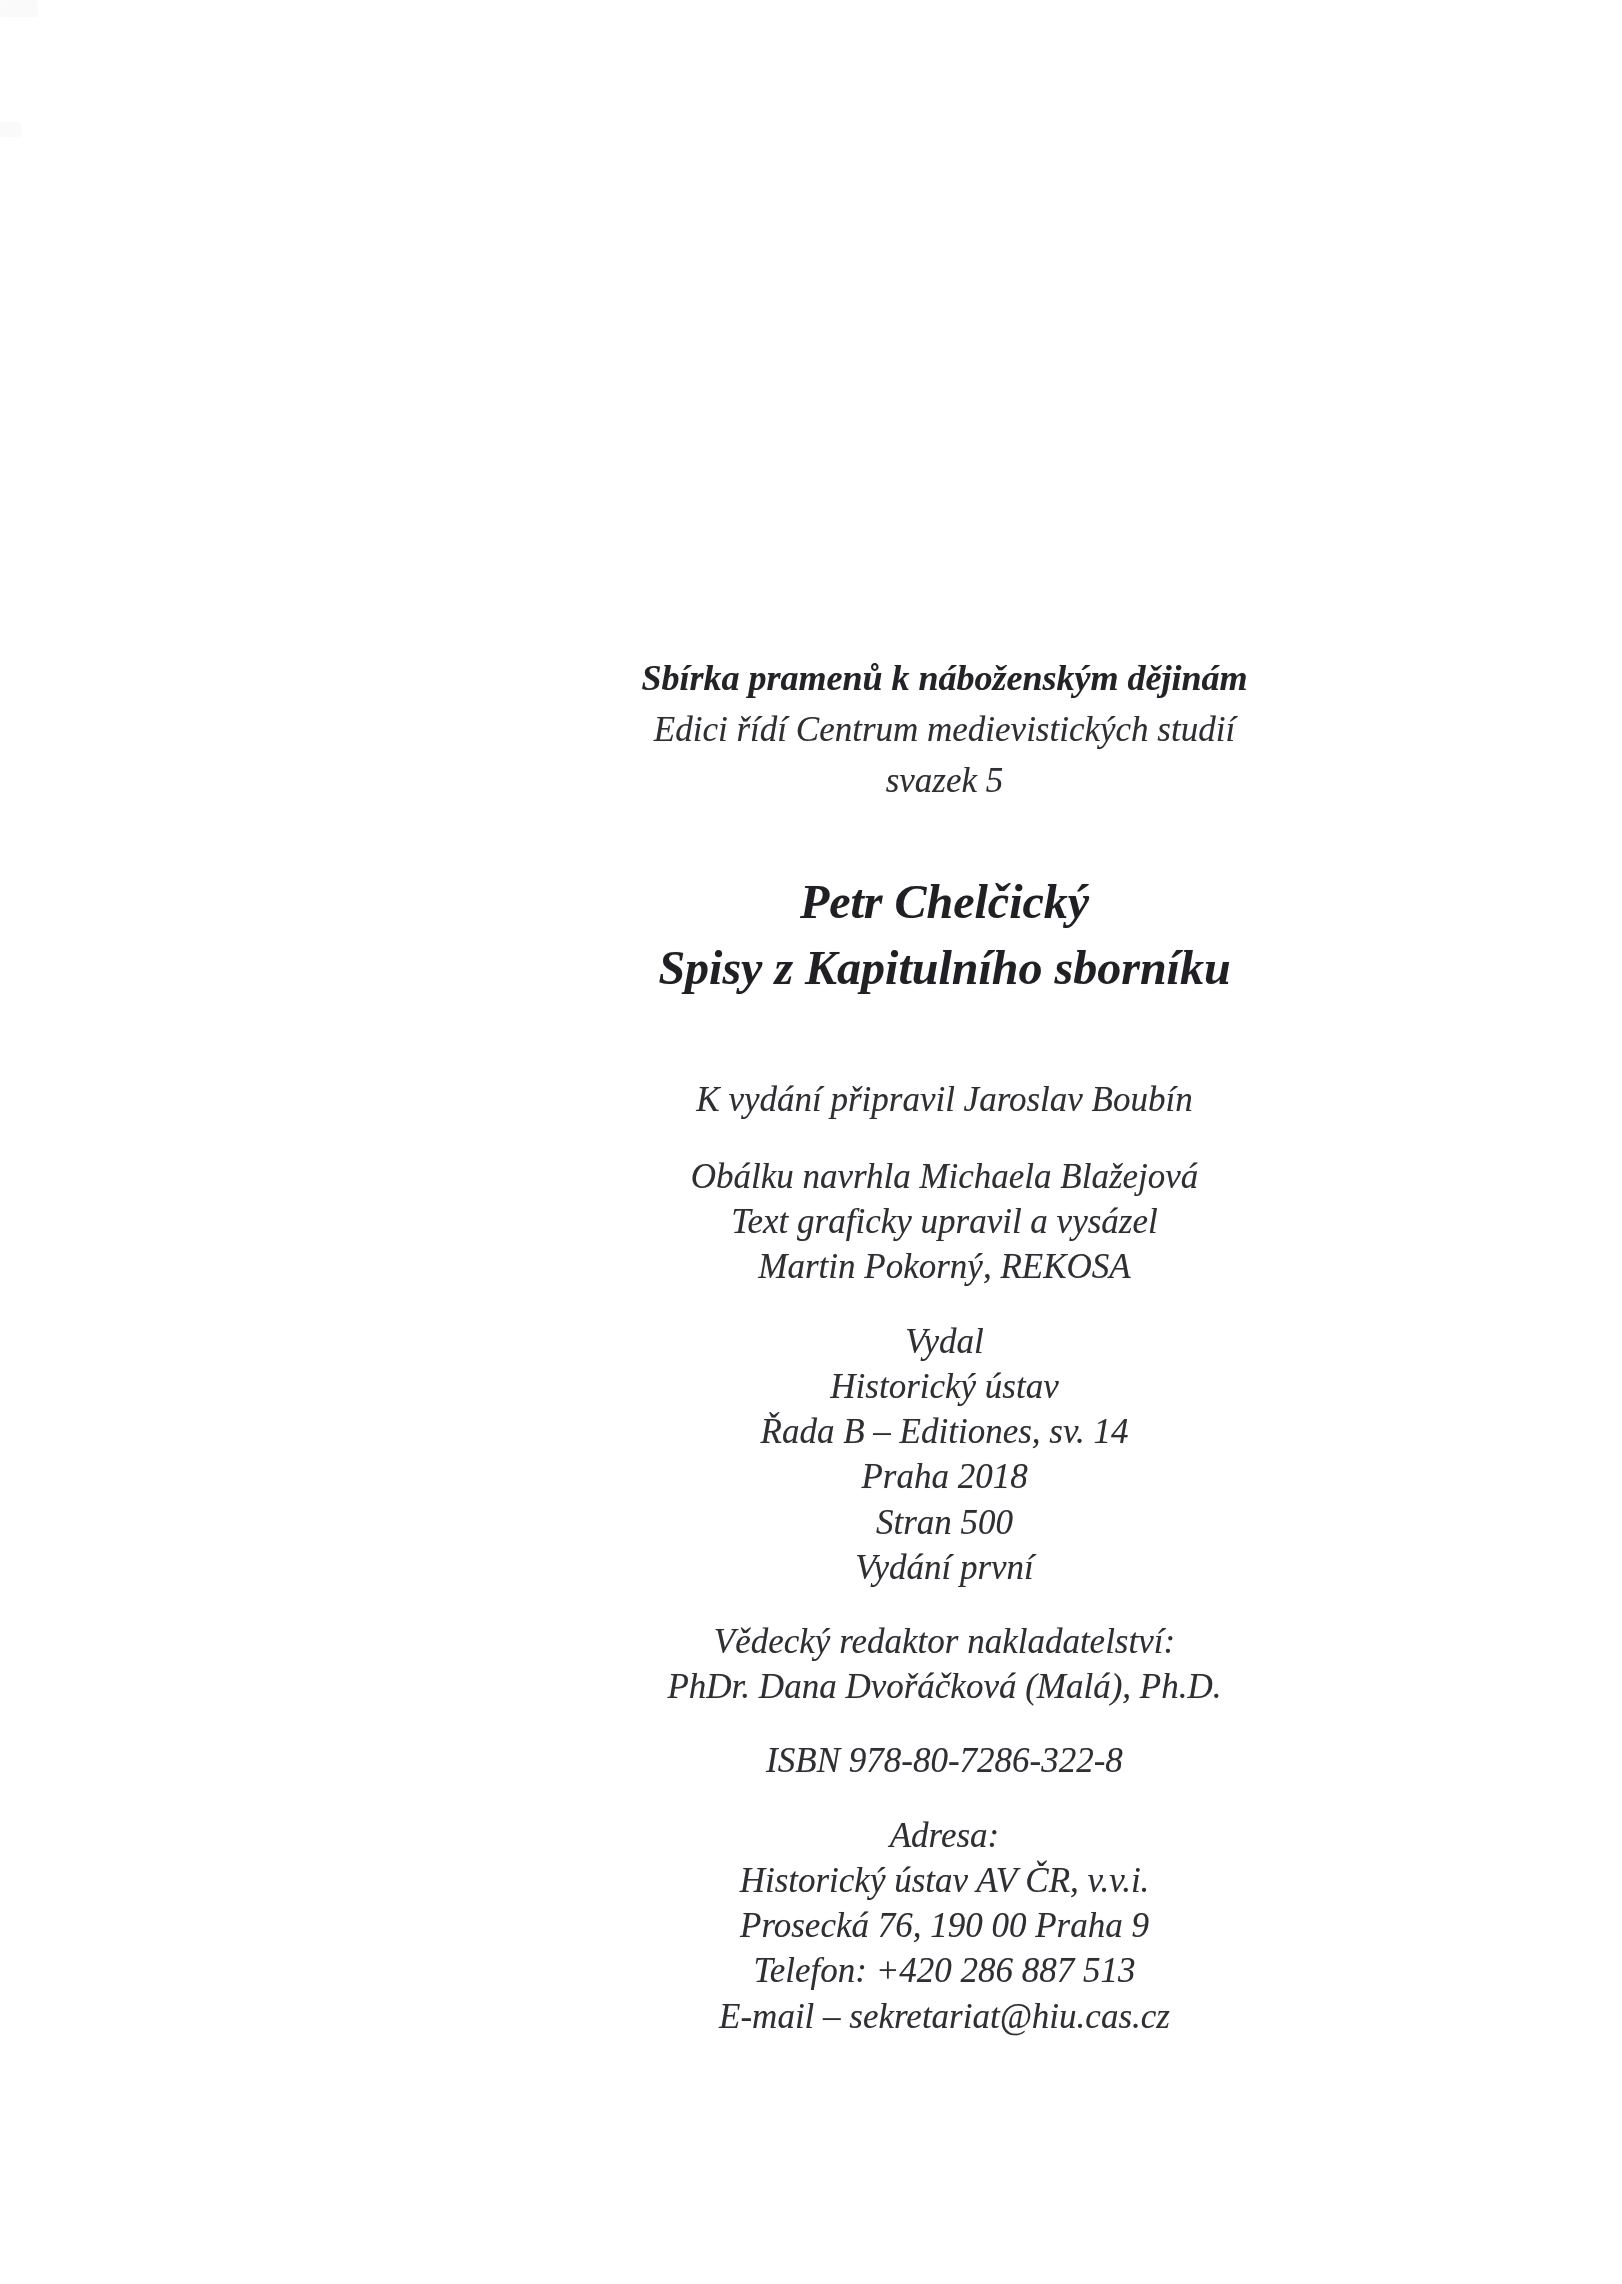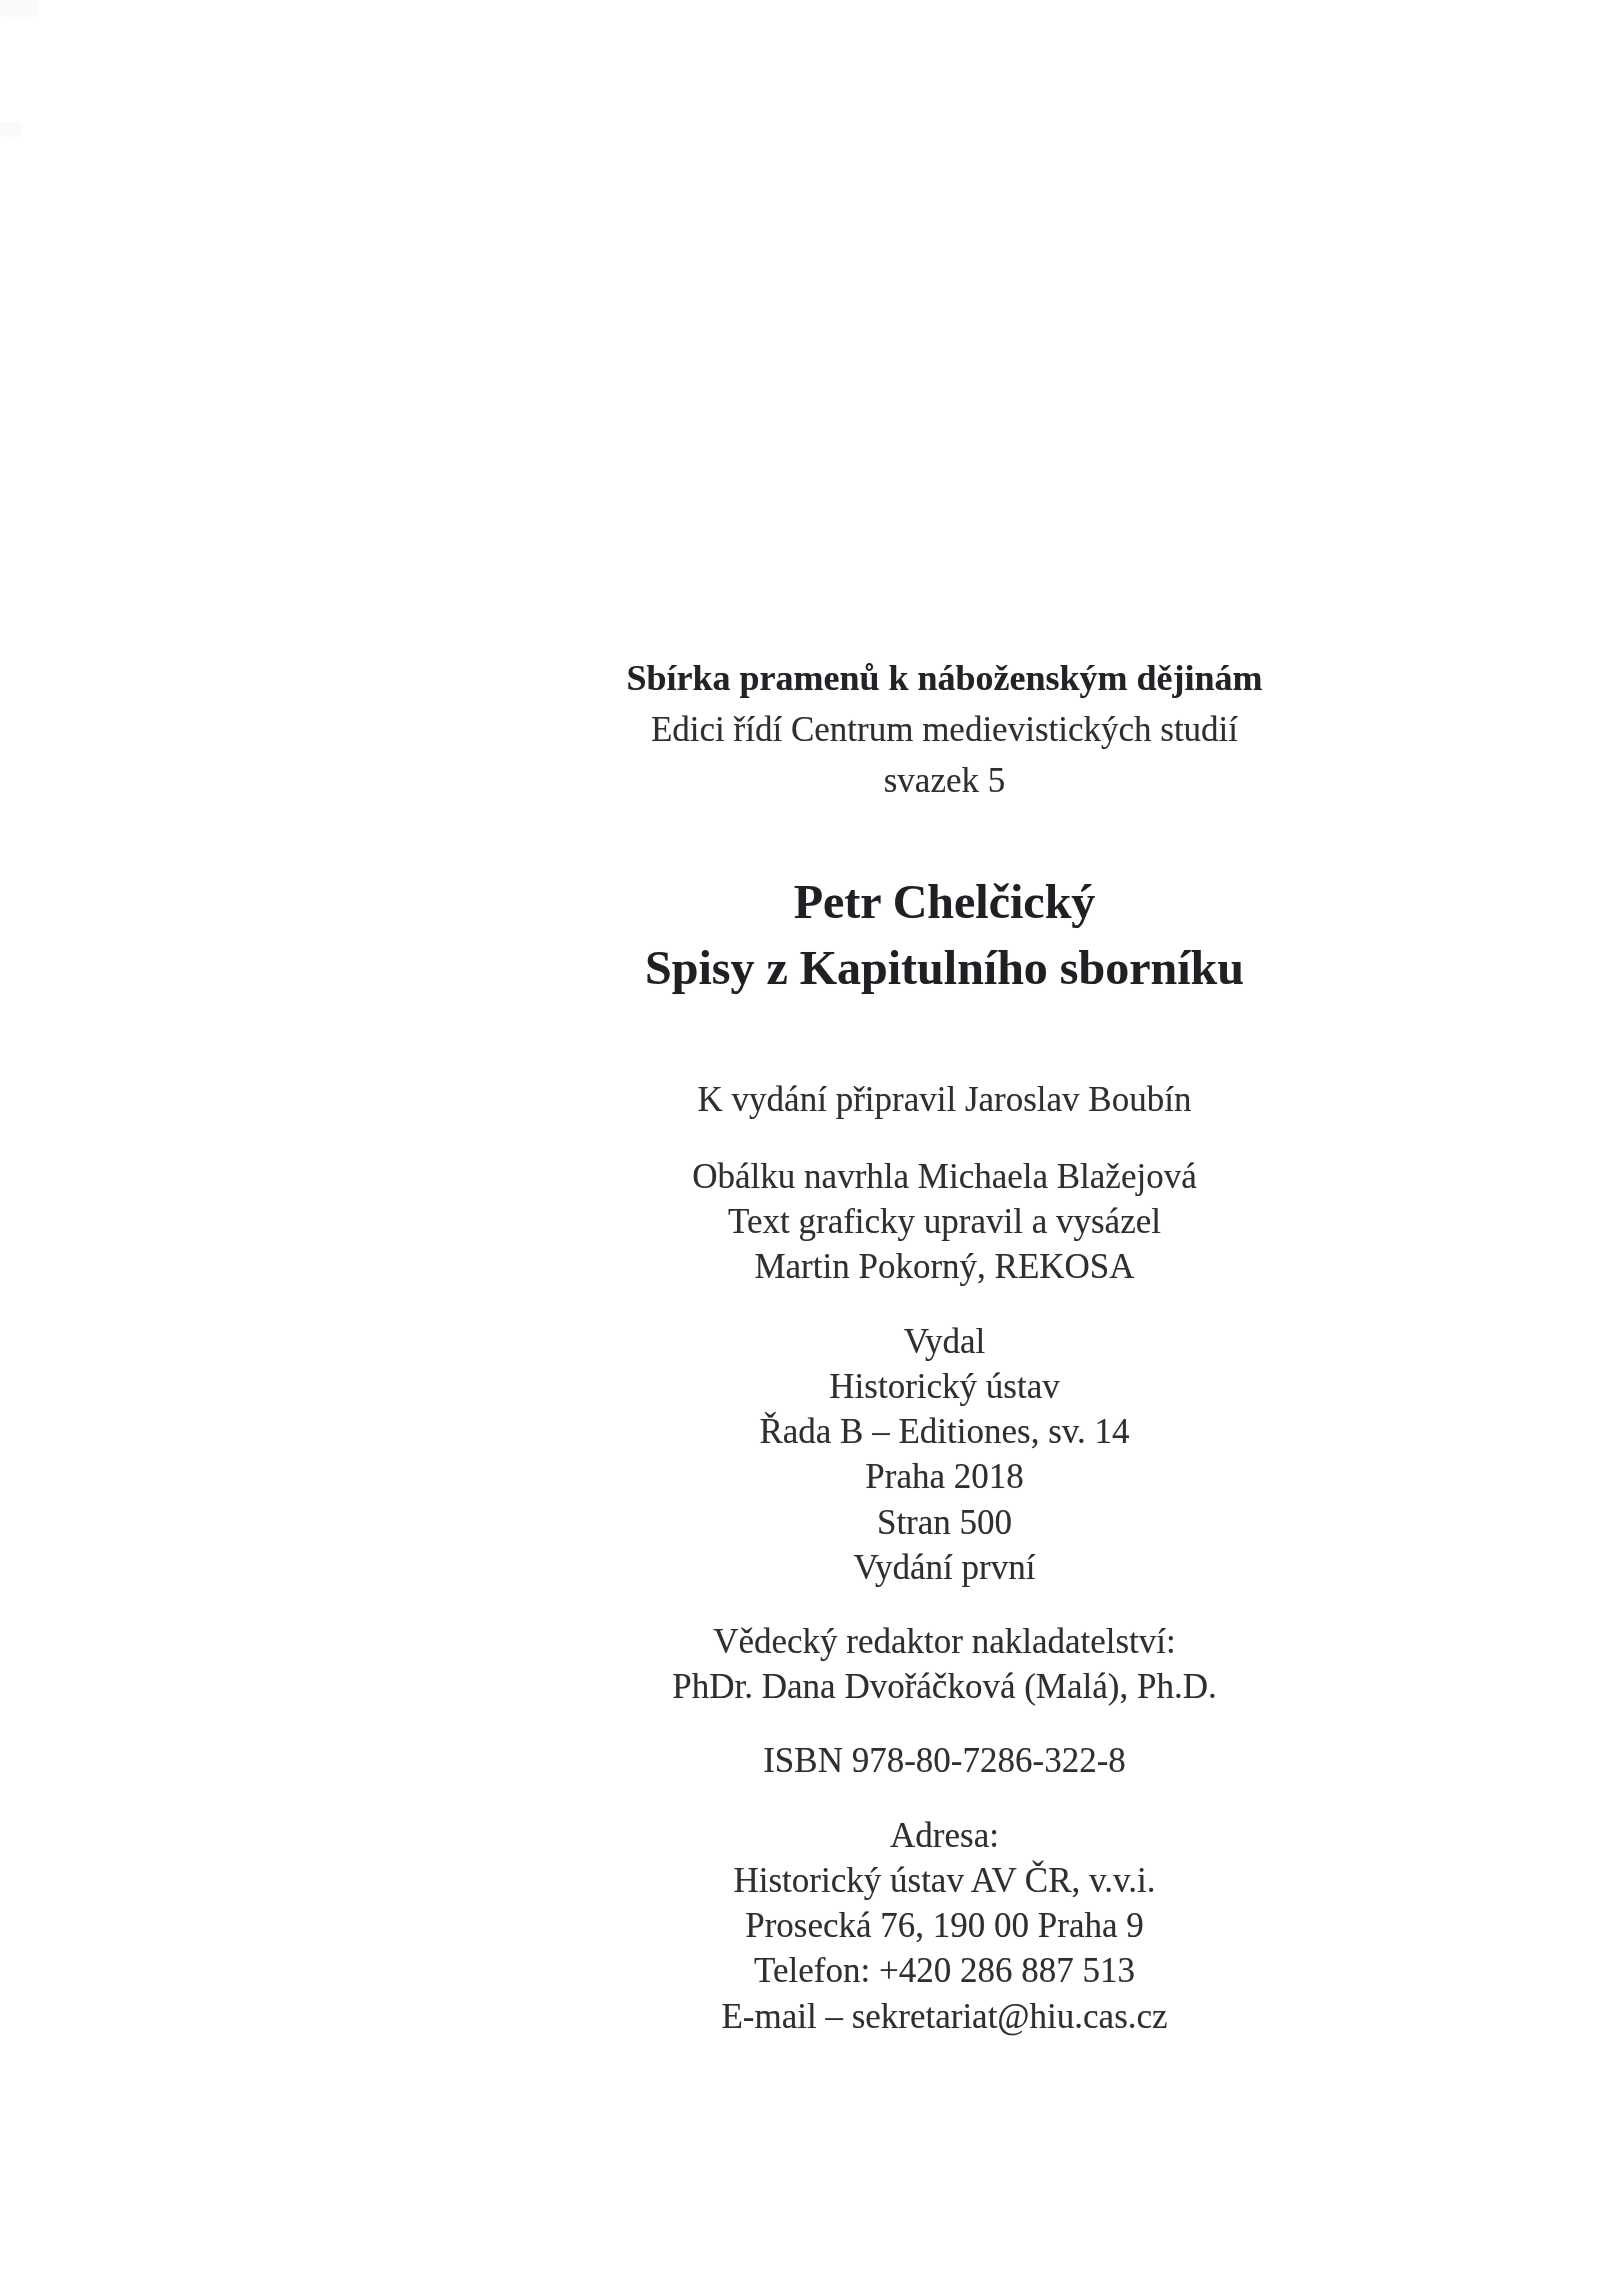--- a/index.html
+++ b/index.html
@@ -8,20 +8,21 @@
     background: #ffffff;
   }
   .page {
     position: relative;
     width: 1340px;
     height: 2284px;
     background: #ffffff;
     overflow: hidden;
     font-family: "Liberation Serif", serif;
     color: #2b2b30;
+    font-style: italic;
   }
   
   .column {
     position: absolute;
     left: 265px;
     top: 0;
     width: 1359px;
     height: 100%;
   }
   .line {

